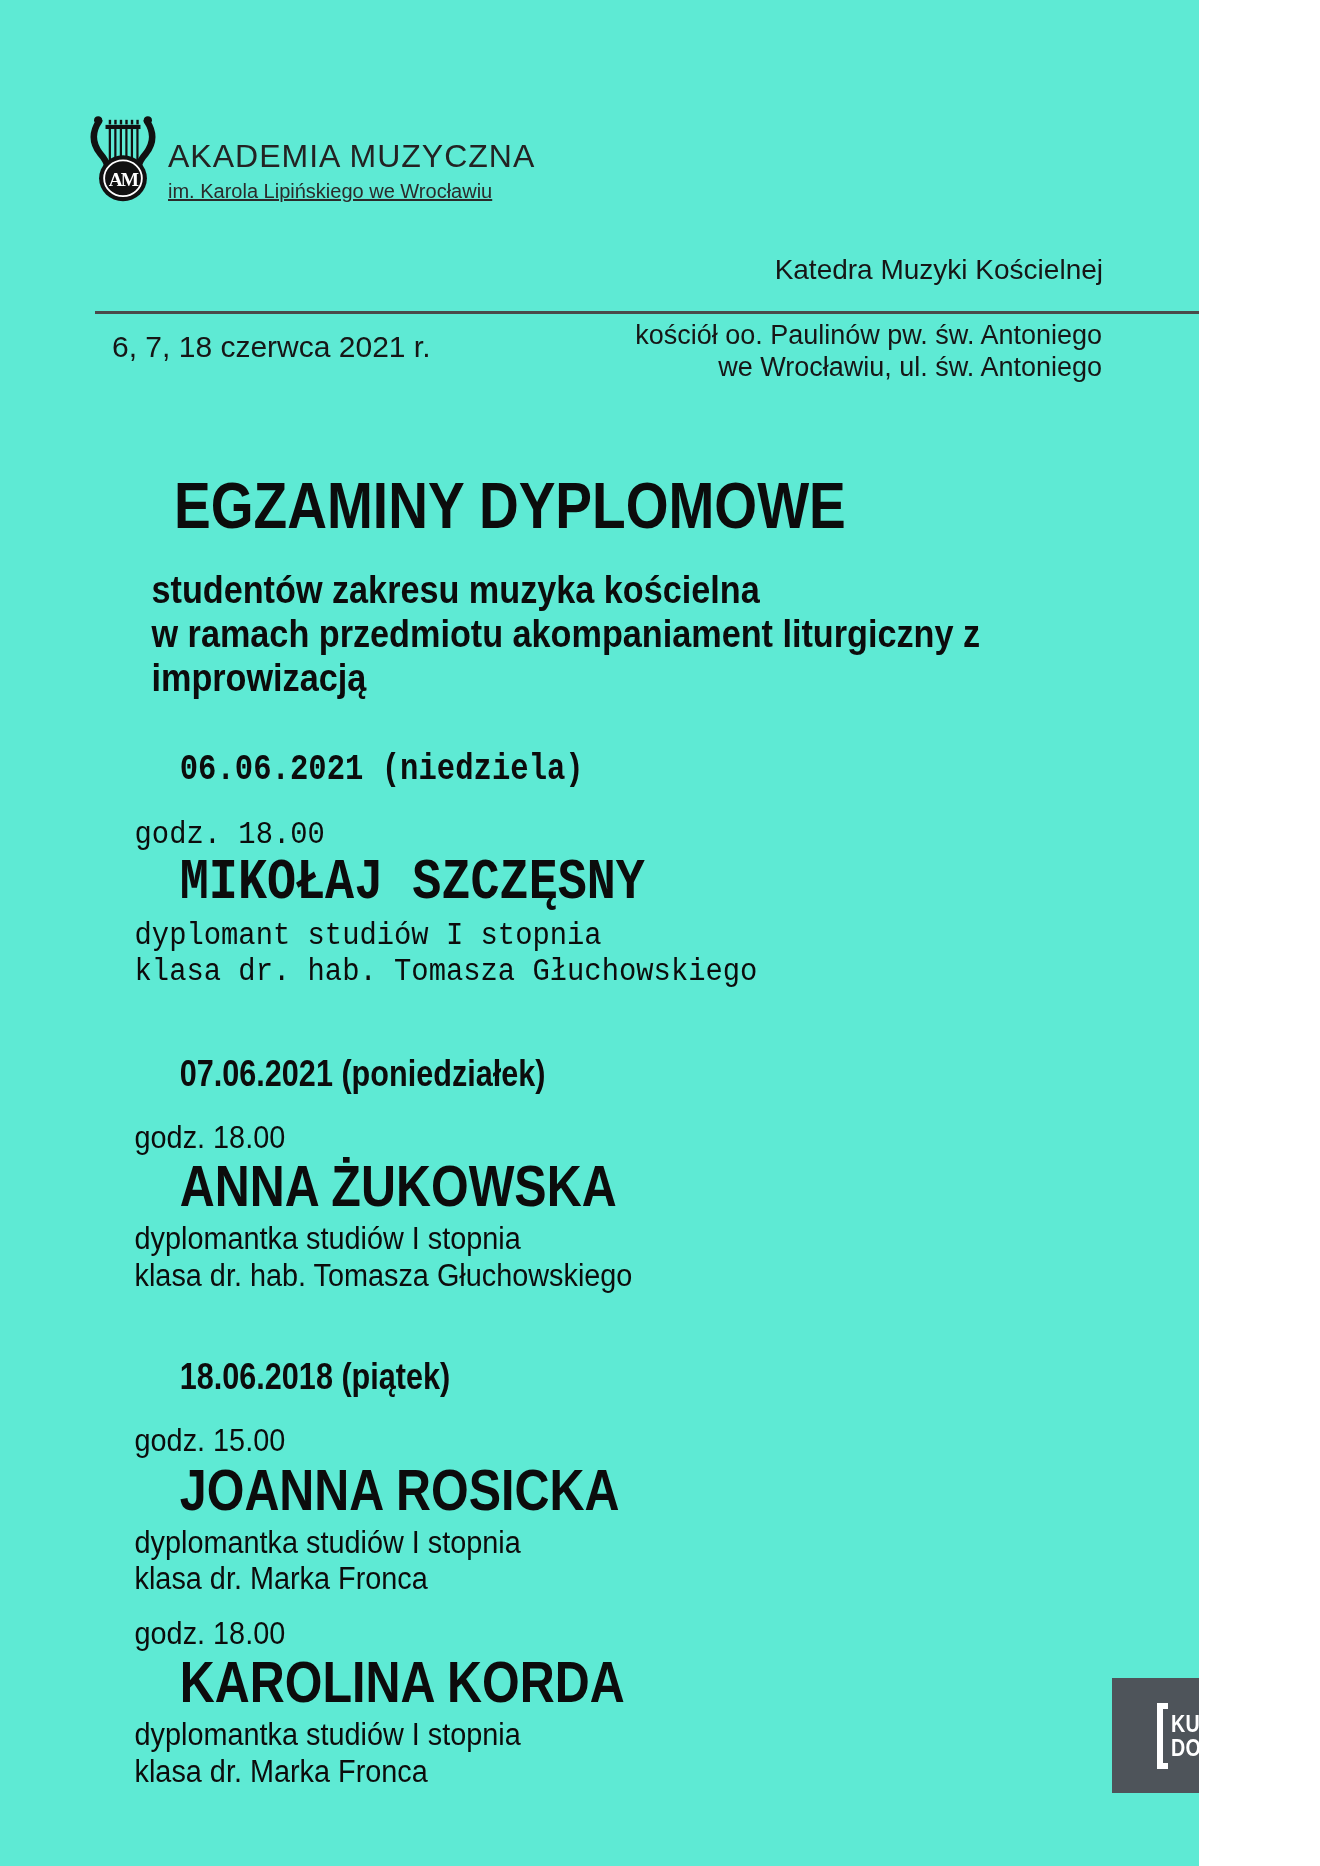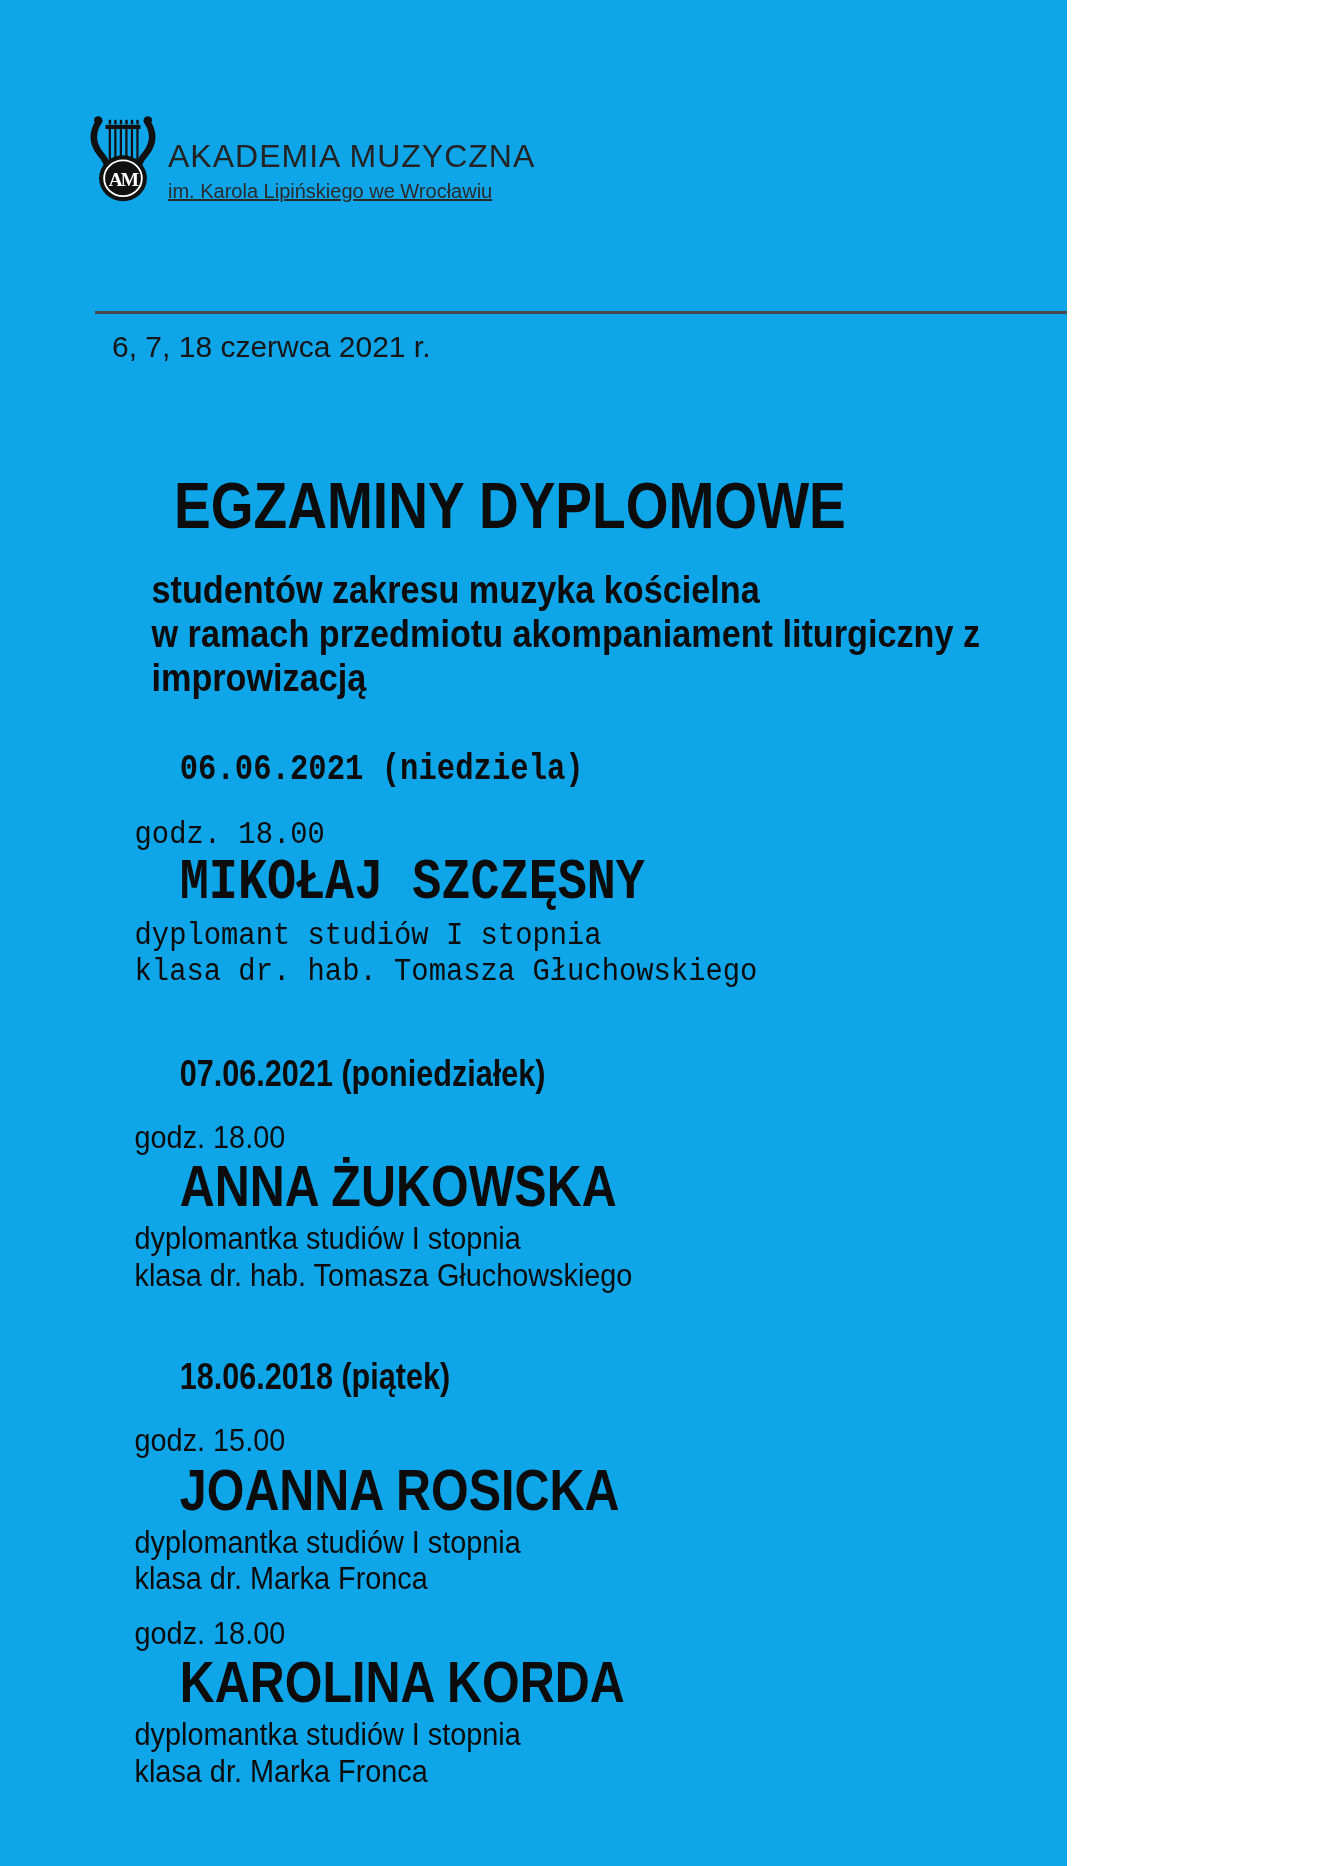--- a/index.html
+++ b/index.html
@@ -1,19 +1,19 @@
 <!DOCTYPE html>
 <html lang="pl"><head>
 <meta charset="utf-8">
 <style>
   html,body{margin:0;padding:0;background:#ffffff;}
   .page{
     position:relative;
-    width:1067px;height:1866px;
-    background:#0ea5e9;
+    width:1199px;height:1866px;
+    background:#5eead4;
     font-family:"Liberation Sans","DejaVu Sans",sans-serif;
     color:#111;
     overflow:hidden;
   }
   
   .brand{position:absolute;left:86px;top:112px;display:flex;align-items:flex-start;}
   .brand svg{display:block;}
   .brand-text{margin-left:8px;padding-top:26px;color:#222;}
   .brand-name{font-size:32px;letter-spacing:1px;color:#232323;}
   .brand-sub{font-size:20px;margin-top:5px;color:#2b2b2b;text-decoration:underline;}
@@ -81,22 +81,27 @@
       <ellipse cx="40" cy="72" rx="26" ry="25" fill="#111"></ellipse>
       <ellipse cx="40" cy="72" rx="20.5" ry="19.5" fill="none" stroke="#fff" stroke-width="2"></ellipse>
       <text x="40" y="80" text-anchor="middle" font-family="Liberation Serif, DejaVu Serif, serif" font-size="21" font-weight="bold" fill="#fff" letter-spacing="-2">AM</text>
     </svg>
     <div class="brand-text">
       <div class="brand-name">AKADEMIA MUZYCZNA</div>
       <div class="brand-sub">im. Karola Lipińskiego we Wrocławiu</div>
     </div>
   </div>
 
+  <div class="katedra">Katedra Muzyki Kościelnej</div>
   <div class="rule"></div>
   <div class="date-left">6, 7, 18 czerwca 2021 r.</div>
+  <div class="venue">
+    <div>kościół oo. Paulinów pw. św. Antoniego</div>
+    <div>we Wrocławiu, ul. św. Antoniego</div>
+  </div>
 
   <div class="main">
     <h1 class="title">EGZAMINY DYPLOMOWE</h1>
     <div class="subtitle first">studentów zakresu muzyka kościelna</div>
     <div class="subtitle">w ramach przedmiotu akompaniament liturgiczny z improwizacją</div>
 
     <div class="section first">
       <div class="section-date">06.06.2021 (niedziela)</div>
       <div class="entry">
         <div class="entry-time">godz. 18.00</div>

